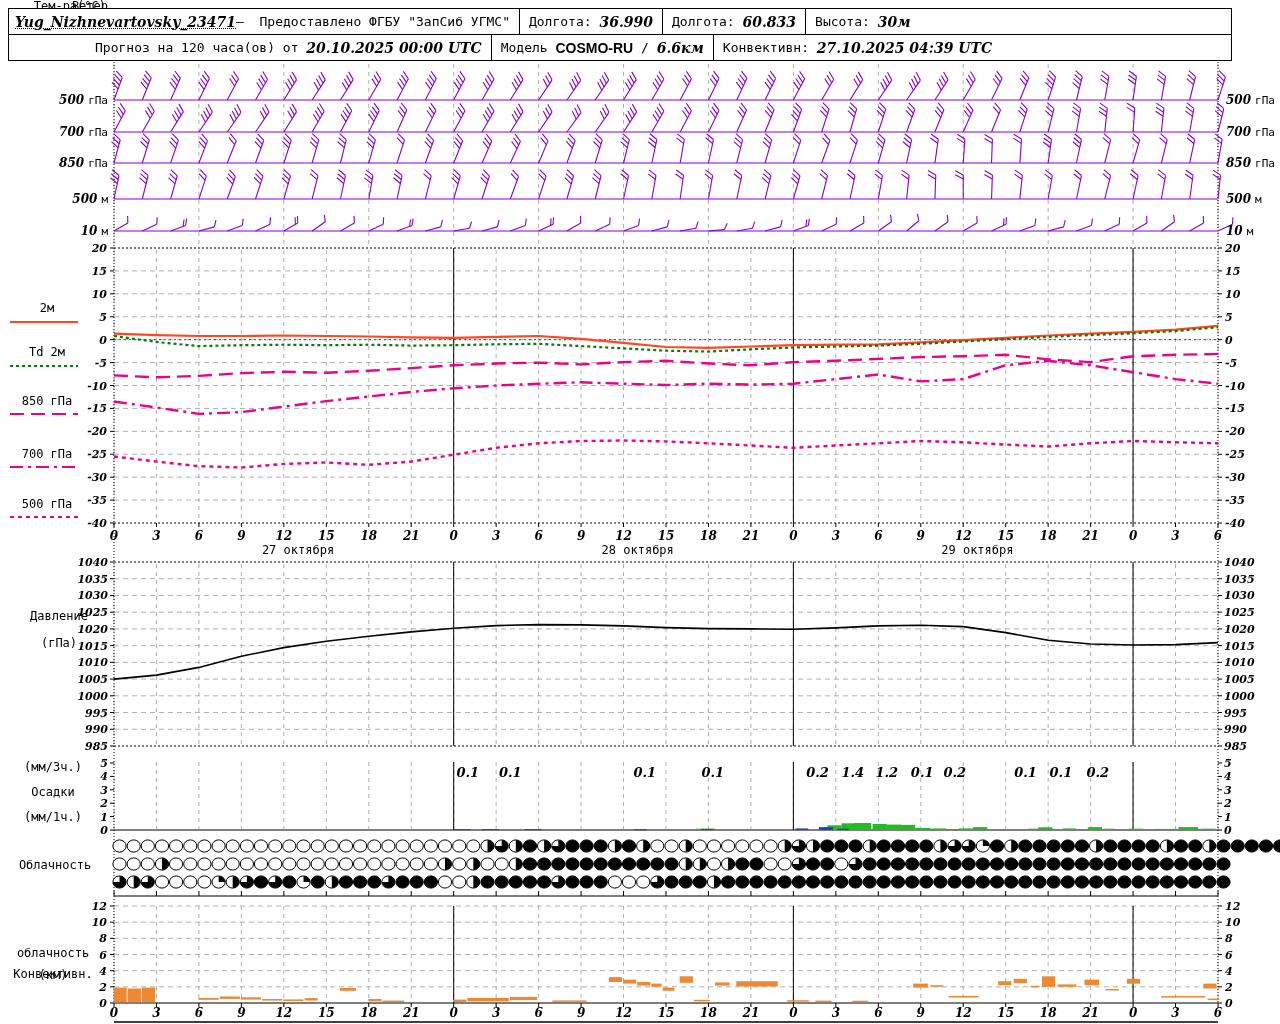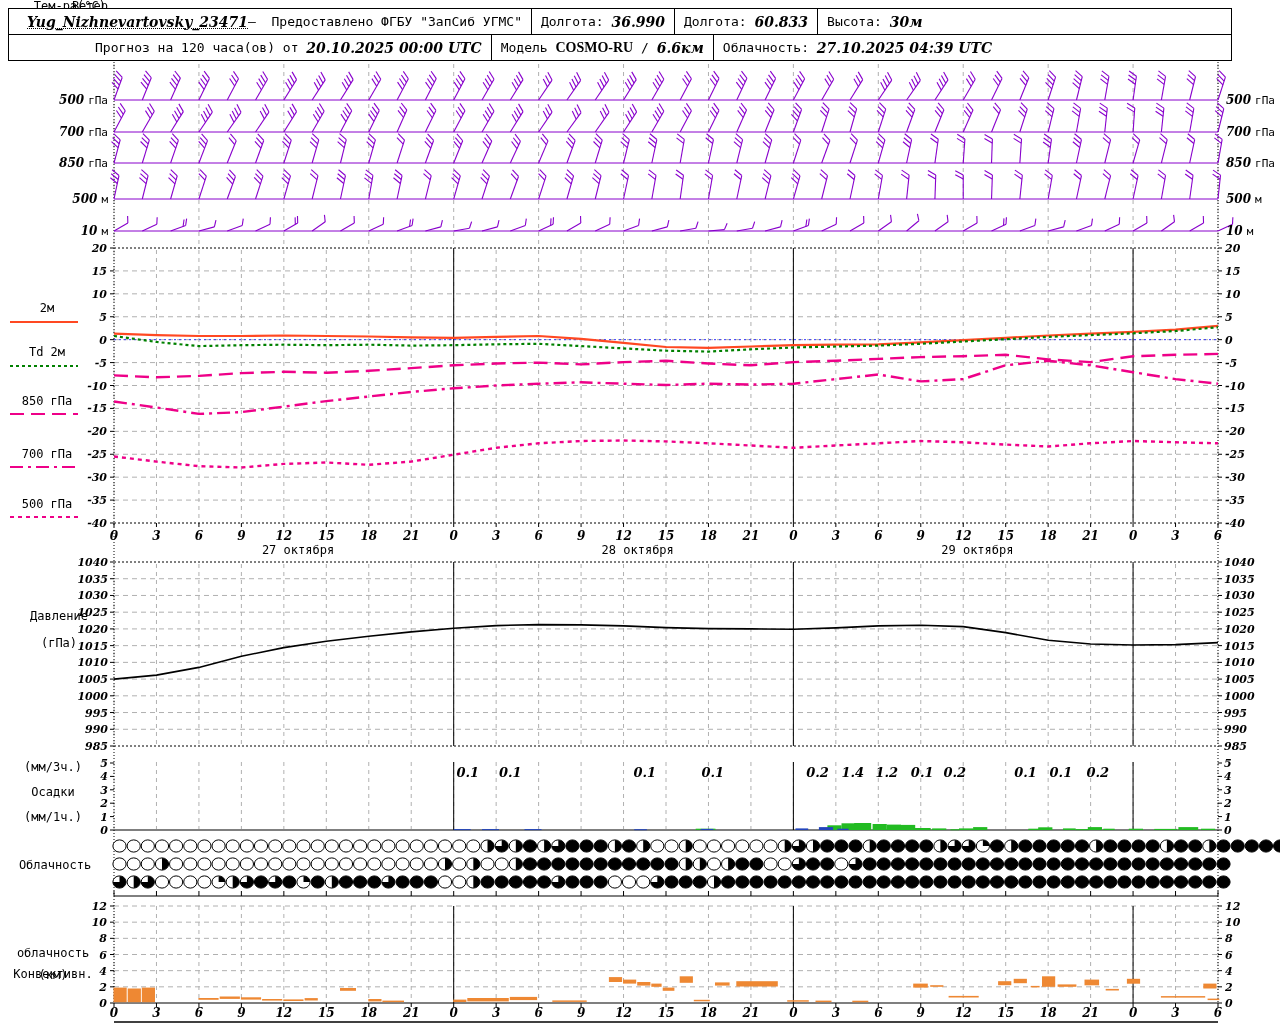--- a/index.html
+++ b/index.html
@@ -2,40 +2,40 @@
 <html><head>
 <meta charset="utf-8">
 <style>
   html,body{margin:0;padding:0;background:#fff}
   body{width:1280px;height:1024px;position:relative;font-family:"DejaVu Sans Mono",monospace;color:#000;overflow:hidden}
   .header-box{position:absolute;left:8px;top:8px;width:1222px;border:1px solid #000;background:#fff;z-index:5}
   .hrow{display:flex;align-items:center;height:25px;font-size:13px;white-space:pre}
   .hrow1{border-bottom:1px solid #000;padding-left:6px}
   .hrow2{padding-left:86px}
   .emph{font-family:"DejaVu Serif",serif;font-style:italic;font-weight:bold;font-size:14px}
-  .boldname{font-family:Liberation Serif, serif;font-weight:bold;font-size:14px}
+  .boldname{font-family:Liberation Sans, sans-serif;font-weight:bold;font-size:14px}
   .vsep{display:inline-block;width:1px;height:25px;background:#000;margin:0 9px}
   .lbl{position:absolute;font-size:12px;line-height:13px;z-index:4}
   .ralign{text-align:right}
   .calign{text-align:center}
   svg{position:absolute;left:0;top:0;z-index:1}
   svg text{fill:#000}
   .num{font:italic bold 11px "DejaVu Serif",serif}
   .hour{font:italic bold 12px "DejaVu Serif",serif}
   .date{font:12px "DejaVu Sans Mono",monospace}
   .preciplbl{font:italic bold 13px "DejaVu Serif",serif}
   .levelnum{font:italic bold 12px "DejaVu Serif",serif}
   .levelunit{font:11px "DejaVu Sans Mono",monospace}
 </style>
 </head>
 <body>
 
 <div class="header-box">
   <div class="hrow hrow1">
-    <span class="emph" style="text-decoration:underline dotted 0px;margin-left:12px;">Yug_Nizhnevartovsky_23471</span>
+    <span class="emph" style="text-decoration:underline dotted 0px;">Yug_Nizhnevartovsky_23471</span>
     <span>—  Предоставлено ФГБУ "ЗапСиб УГМС"</span>
     <span class="vsep"></span>
     <span>Долгота:</span>
     <span> </span>
     <span class="emph">36.990</span>
     <span class="vsep"></span>
     <span>Долгота:</span>
     <span> </span>
     <span class="emph">60.833</span>
     <span class="vsep"></span>
@@ -49,21 +49,21 @@
     <span class="emph">20.10.2025 00:00 UTC</span>
     <span class="vsep"></span>
     <span>Модель</span>
     <span> </span>
     <span class="boldname">COSMO-RU</span>
     <span> </span>
     <span>/</span>
     <span> </span>
     <span class="emph">6.6км</span>
     <span class="vsep"></span>
-    <span>Облачность:</span>
+    <span>Конвективн:</span>
     <span> </span>
     <span class="emph">27.10.2025 04:39 UTC</span>
   </div>
 </div>
 
 <div class="lbl ralign" style="left:0;top:63;width:108px">Ветер</div>
 
 <div class="lbl ralign" style="left:0;top:271;width:106px">Тем-ра(°C)</div>
 <div class="lbl calign" style="left:4px;top:302px;width:86px">2м</div>
 <div class="lbl calign" style="left:4px;top:346px;width:86px">Td 2м</div>

